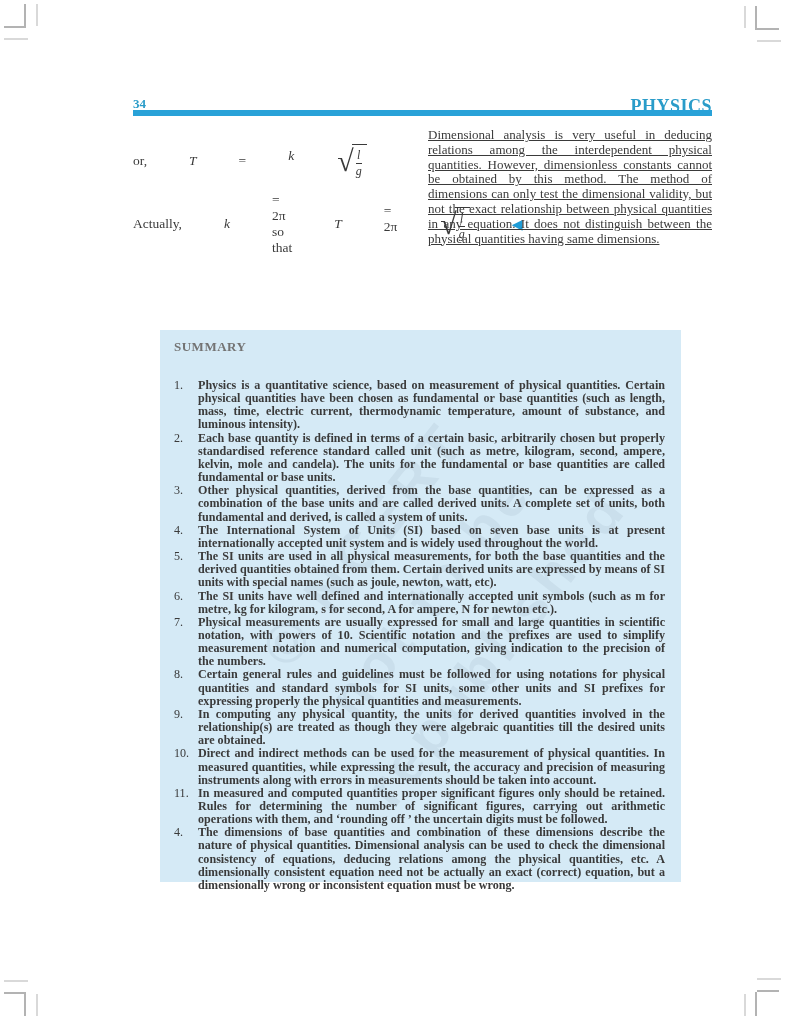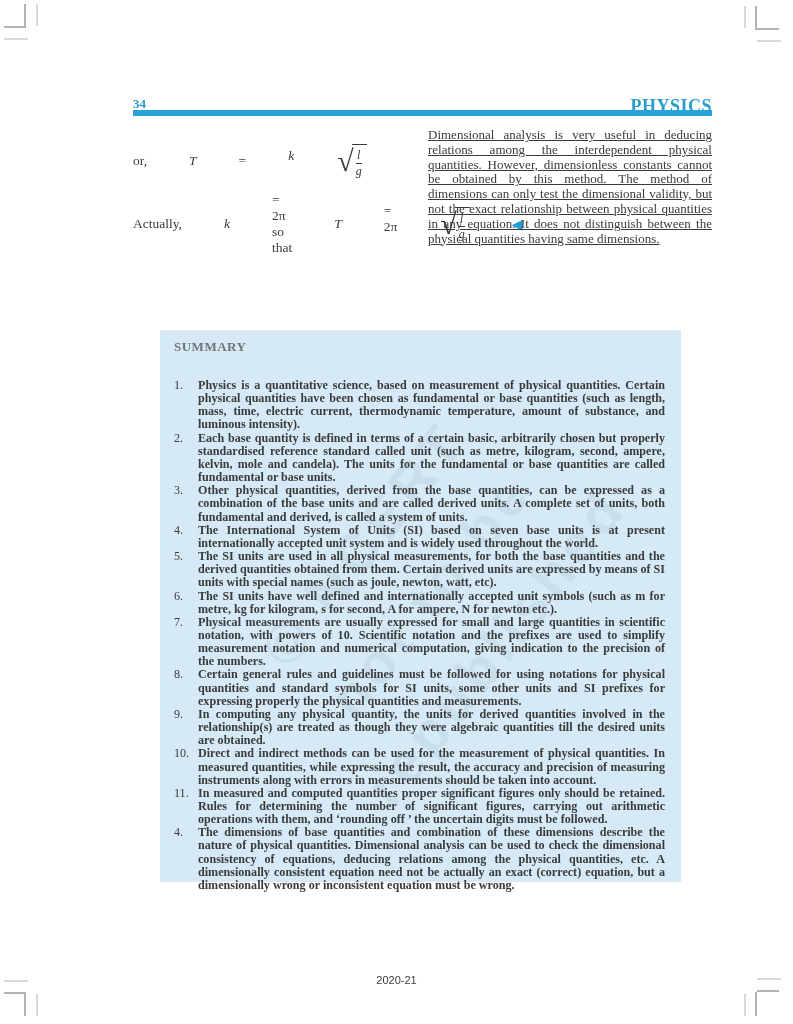--- a/index.html
+++ b/index.html
@@ -186,15 +186,14 @@
     <div class="summary-item">
       <span class="num">11.</span>
       <span class="txt">In measured and computed quantities proper significant figures only should be retained. Rules for determining the number of significant figures, carrying out arithmetic operations with them, and ‘rounding off ’ the uncertain digits must be followed.</span>
     </div>
     <div class="summary-item">
       <span class="num">4.</span>
       <span class="txt">The dimensions of base quantities and combination of these dimensions describe the nature of physical quantities. Dimensional analysis can be used to check the dimensional consistency of equations, deducing relations among the physical quantities, etc. A dimensionally consistent equation need not be actually an exact (correct) equation, but a dimensionally wrong or inconsistent equation must be wrong.</span>
     </div>
   </div>
 
-  <div class="footer">2020-21</div>
 
 </div>
 
 </body></html>

